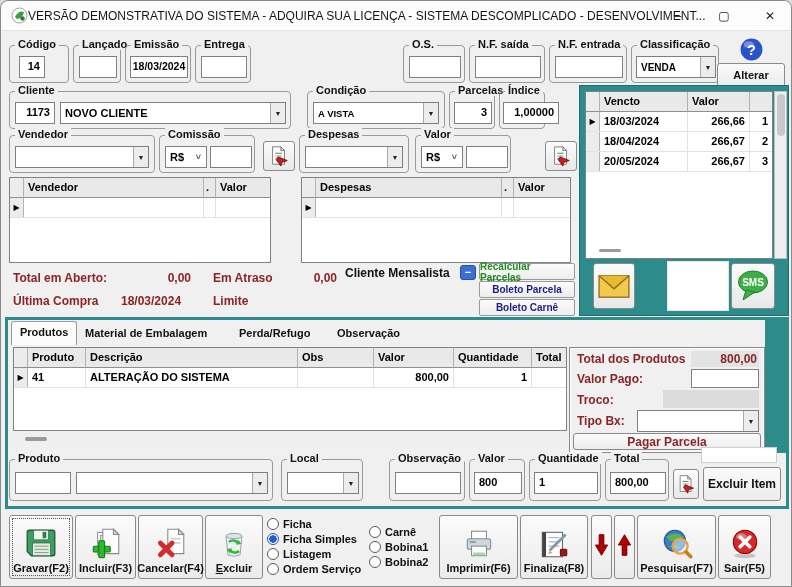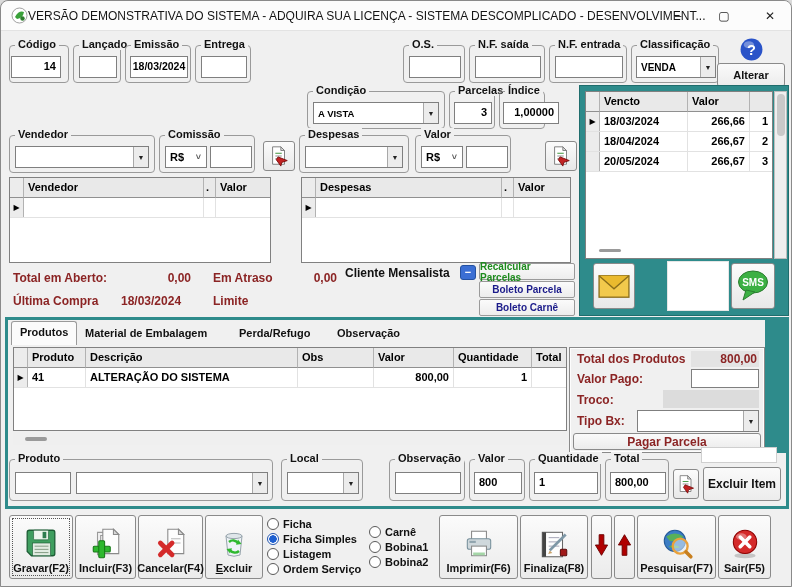--- a/index.html
+++ b/index.html
@@ -98,21 +98,21 @@
     <span class="ttl">VERSÃO DEMONSTRATIVA DO SISTEMA - ADQUIRA SUA LICENÇA - SISTEMA DESCOMPLICADO - DESENVOLVIMENT...</span>
     <div class="winctl">
       <div>–</div>
       <div>▢</div>
       <div>✕</div>
     </div>
   </div>
 
   <div class="group" style="left:8px;top:44px;width:60px;height:38px">
     <span class="glabel">Código</span>
-    <div class="field ra" style="left:1px;top:10px;width:50px">14</div>
+    <div class="field ra" style="left:9px;top:10px;width:26px">14</div>
   </div>
   <div class="group" style="left:72px;top:44px;width:48px;height:38px">
     <span class="glabel">Lançado</span>
     <div class="field" style="left:5px;top:10px;width:38px"></div>
   </div>
   <div class="group" style="left:124px;top:44px;width:66px;height:38px">
     <span class="glabel">Emissão</span>
     <div class="field ca" style="left:4px;top:10px;width:58px;padding:3px 1px;font-size:10.5px">18/03/2024</div>
   </div>
   <div class="group" style="left:194px;top:44px;width:56px;height:38px">
@@ -138,20 +138,28 @@
       <span class="arr">▼</span>
     </div>
   </div>
   <svg style="position:absolute;left:738px;top:36px" width="25" height="25" viewBox="0 0 24 24">
     <circle cx="12" cy="12" r="10.5" fill="#2a53c8"></circle>
     <ellipse cx="9.5" cy="7.5" rx="5" ry="3.4" fill="rgba(255,255,255,0.35)"></ellipse>
     <text x="12" y="17" text-anchor="middle" font-size="14" font-weight="bold" fill="#fff">?</text>
   </svg>
   <div class="btn" style="left:716px;top:62px;width:68px;height:24px">Alterar</div>
 
+  <div class="group" style="left:8px;top:90px;width:282px;height:38px">
+    <span class="glabel">Cliente</span>
+    <div class="field ra" style="left:5px;top:10px;width:40px">1173</div>
+    <div class="sel" style="left:50px;top:10px;width:226px;font-size:11px">
+      <span>NOVO CLIENTE</span>
+      <span class="arr">▼</span>
+    </div>
+  </div>
   <div class="group" style="left:306px;top:90px;width:138px;height:38px">
     <span class="glabel">Condição</span>
     <div class="sel" style="left:5px;top:10px;width:126px;font-size:9.5px">
       <span>A VISTA</span>
       <span class="arr">▼</span>
     </div>
   </div>
   <div class="group" style="left:448px;top:90px;width:46px;height:38px">
     <span class="glabel">Parcelas</span>
     <div class="field ra" style="left:4px;top:10px;width:38px">3</div>

